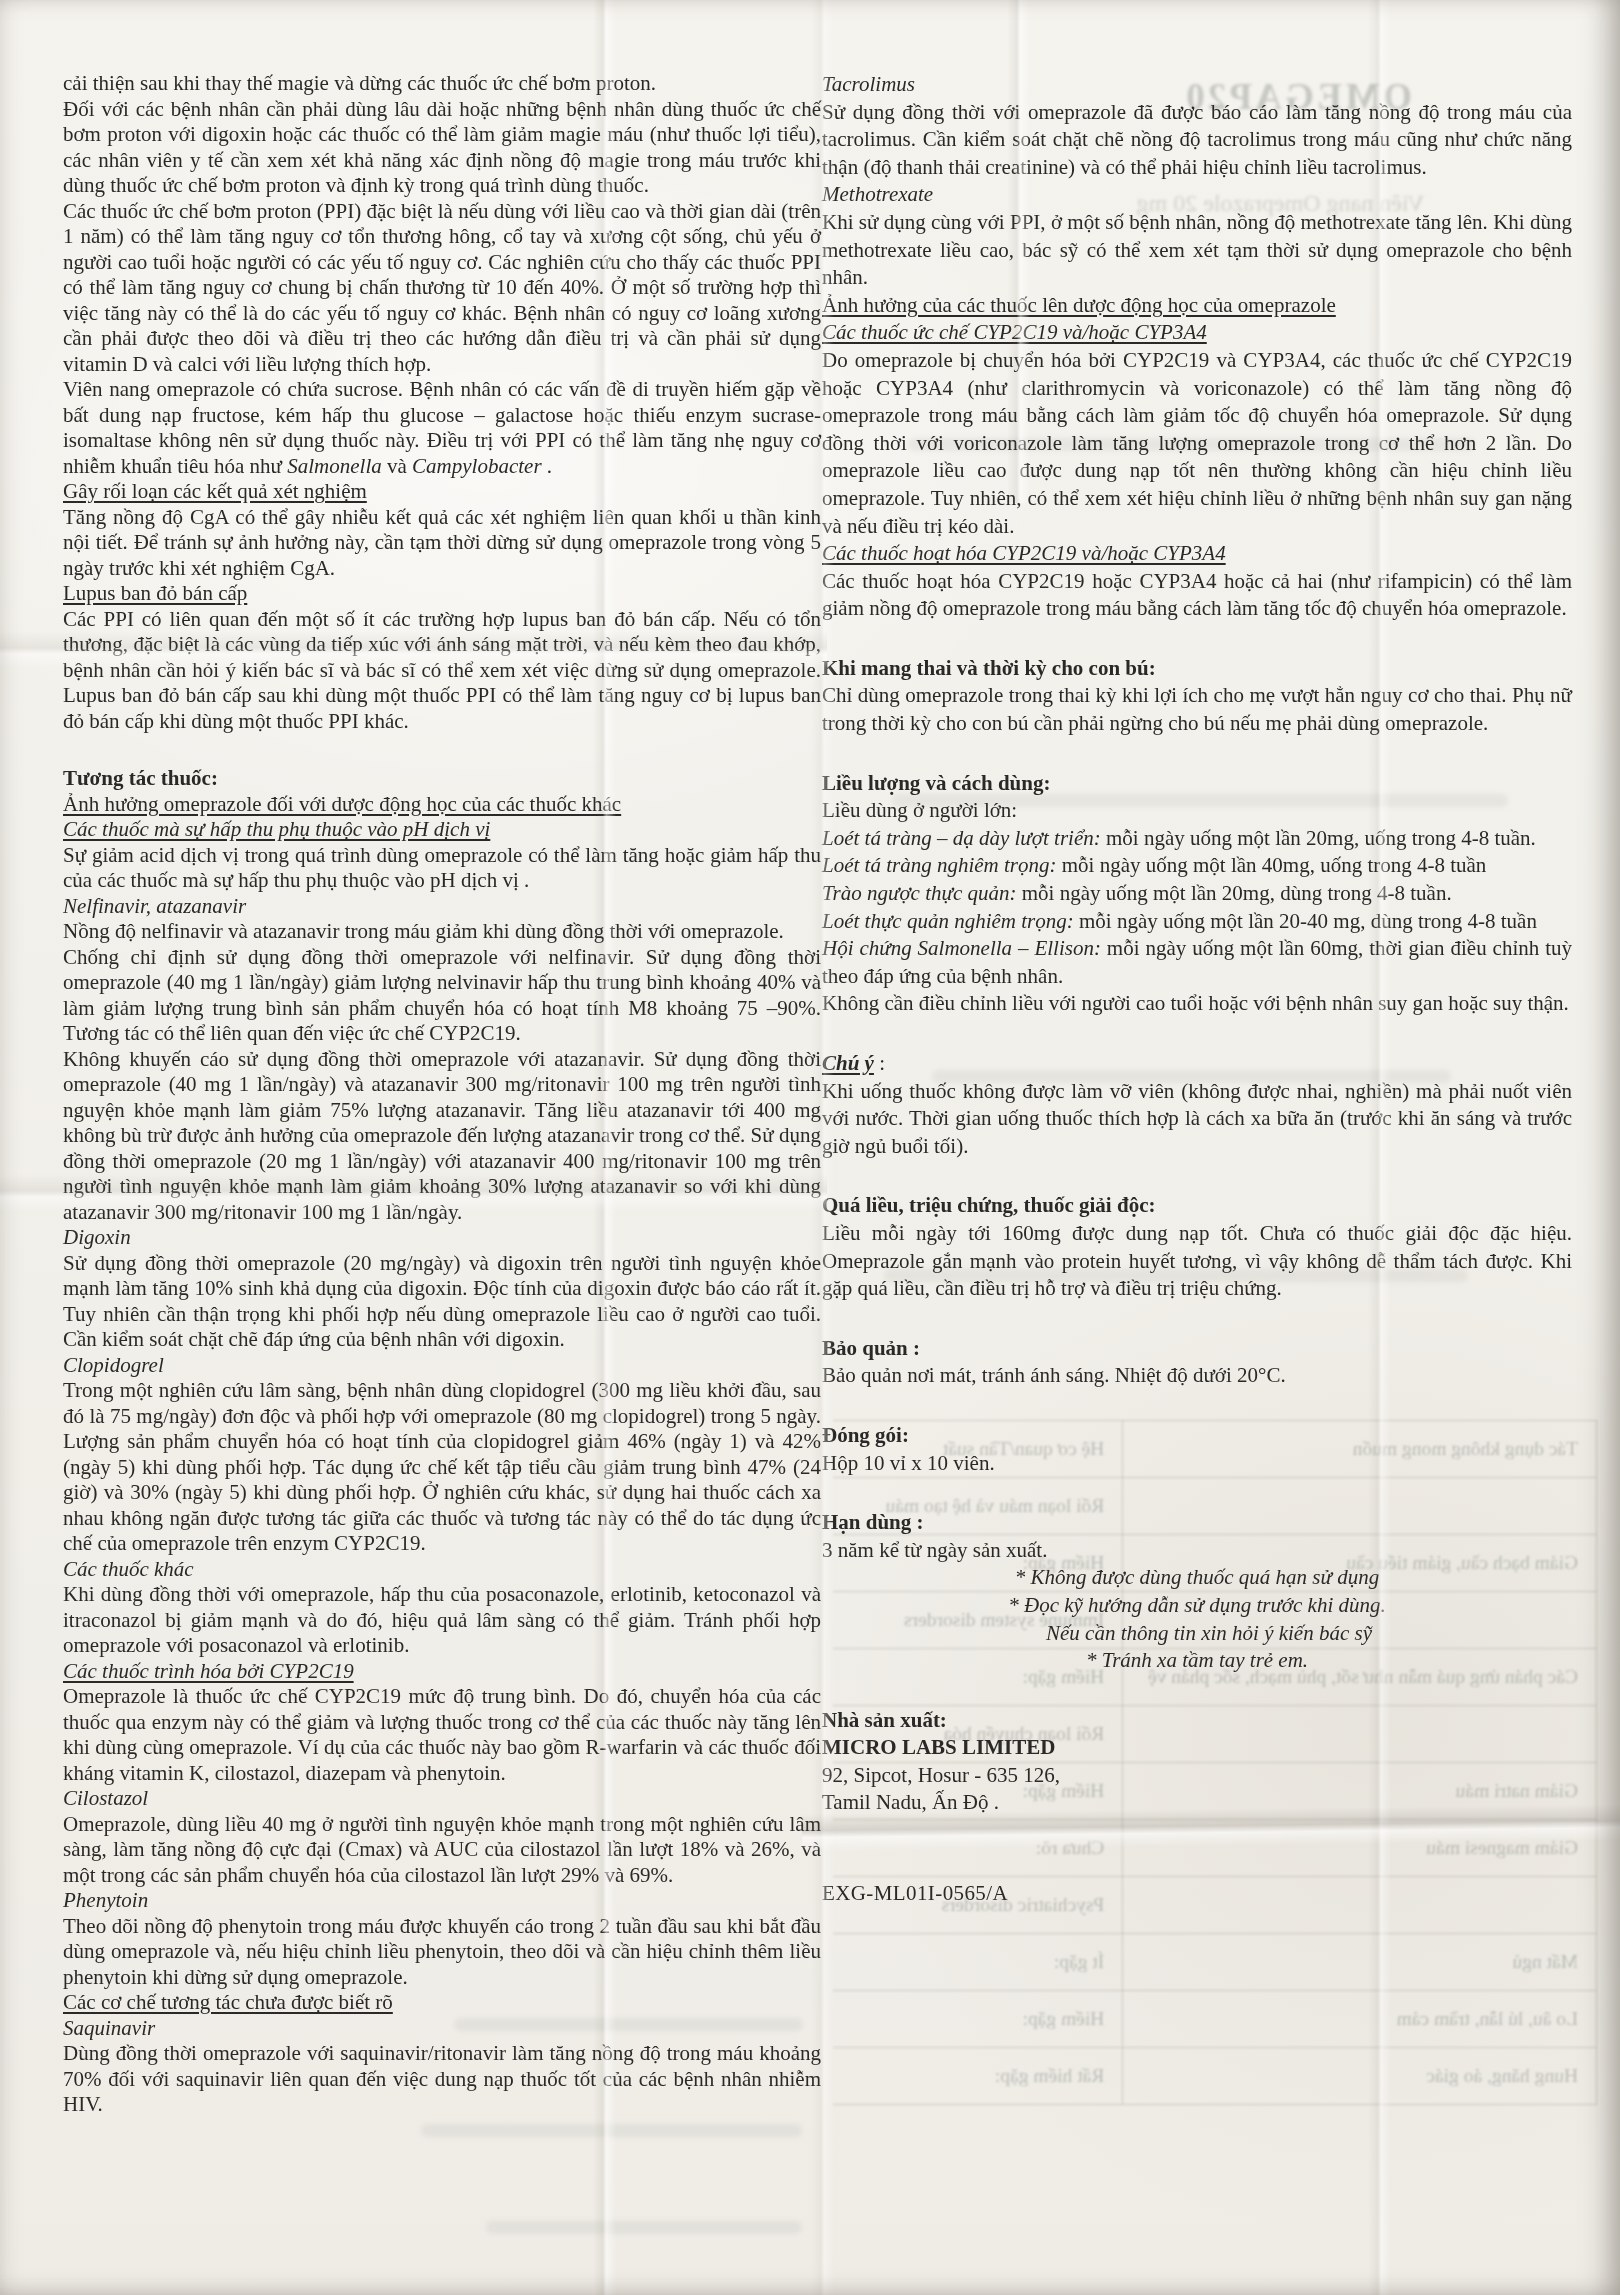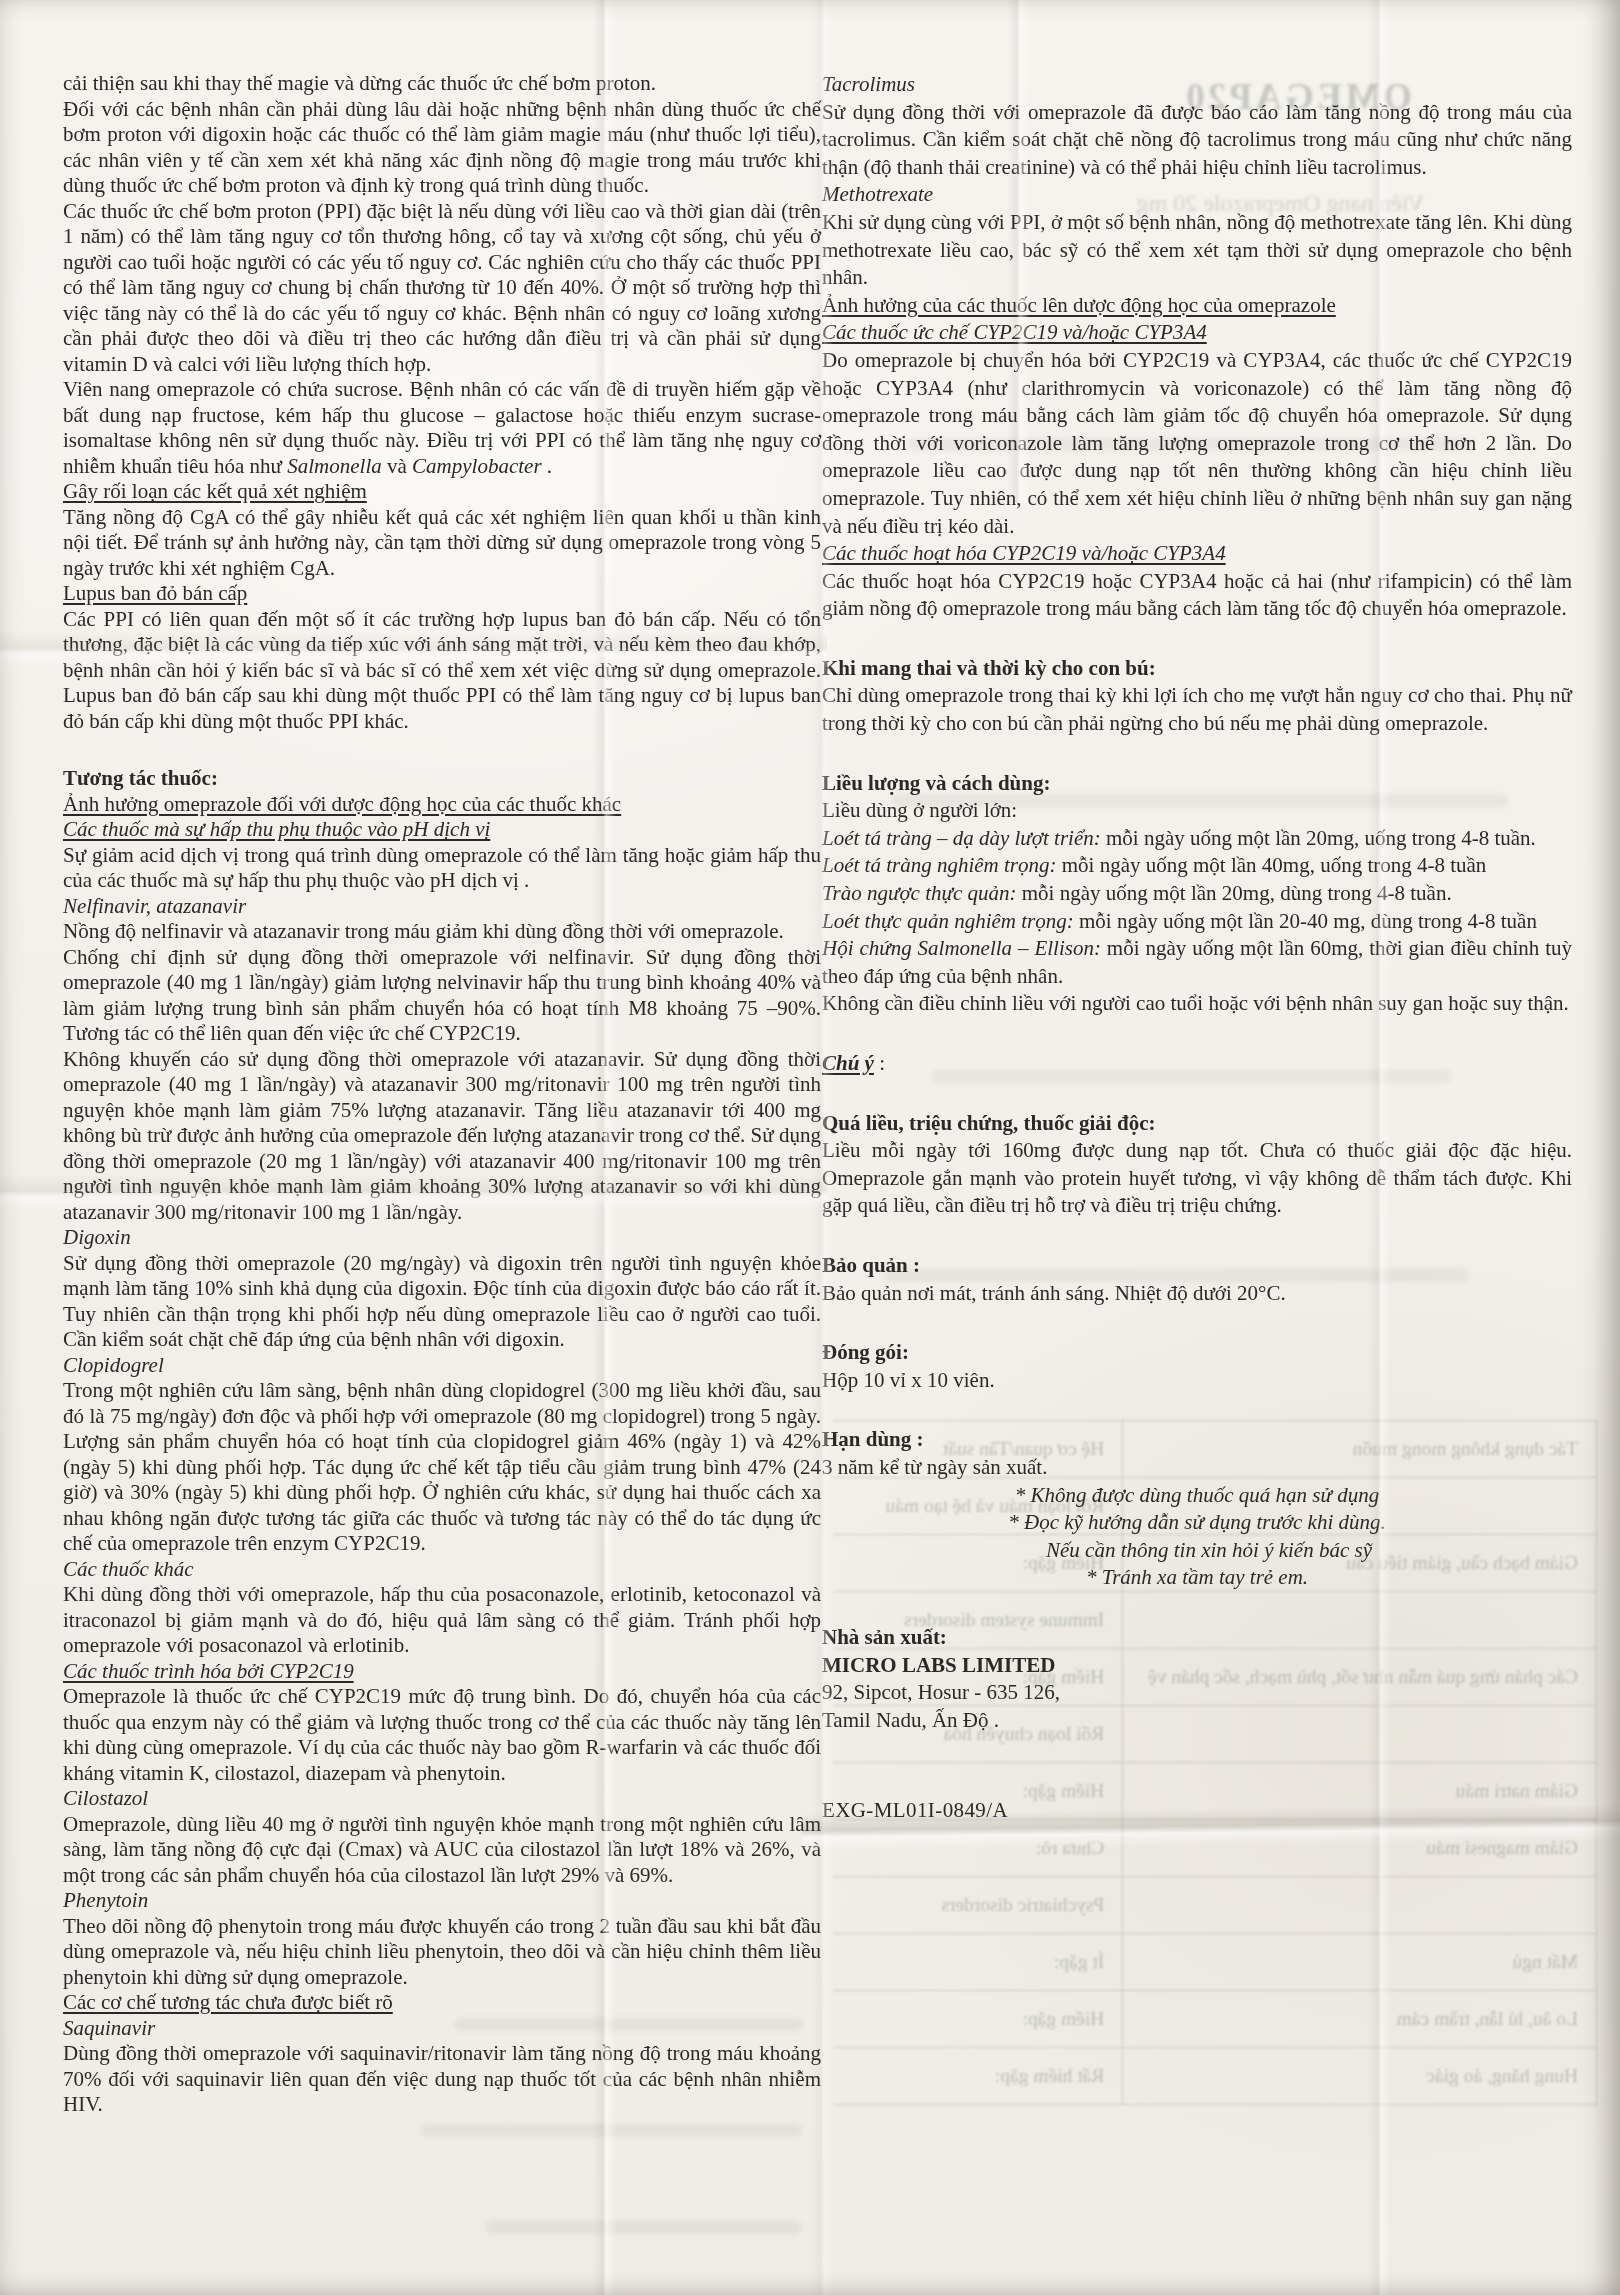--- a/index.html
+++ b/index.html
@@ -171,37 +171,38 @@
     <p class="p">Chỉ dùng omeprazole trong thai kỳ khi lợi ích cho mẹ vượt hẳn nguy cơ cho thai. Phụ nữ trong thời kỳ cho con bú cần phải ngừng cho bú nếu mẹ phải dùng omeprazole.</p>
     <p class="p h-bold sec">Liều lượng và cách dùng:</p>
     <p class="p">Liều dùng ở người lớn:</p>
     <p class="p"><i>Loét tá tràng – dạ dày lượt triển:</i><span> mỗi ngày uống một lần 20mg, uống trong 4-8 tuần.</span></p>
     <p class="p"><i>Loét tá tràng nghiêm trọng:</i><span> mỗi ngày uống một lần 40mg, uống trong 4-8 tuần</span></p>
     <p class="p"><i>Trào ngược thực quản:</i><span> mỗi ngày uống một lần 20mg, dùng trong 4-8 tuần.</span></p>
     <p class="p"><i>Loét thực quản nghiêm trọng:</i><span> mỗi ngày uống một lần 20-40 mg, dùng trong 4-8 tuần</span></p>
     <p class="p"><i>Hội chứng Salmonella – Ellison:</i><span> mỗi ngày uống một lần 60mg, thời gian điều chỉnh tuỳ theo đáp ứng của bệnh nhân.</span></p>
     <p class="p">Không cần điều chỉnh liều với người cao tuổi hoặc với bệnh nhân suy gan hoặc suy thận.</p>
     <p class="p sec"><span class="h-bold h-i h-u">Chú ý</span><span> :</span></p>
+    <p class="p">Khi uống thuốc không được làm vỡ viên (không được nhai, nghiền) mà phải nuốt viên với nước. Thời gian uống thuốc thích hợp là cách xa bữa ăn (trước khi ăn sáng và trước giờ ngủ buổi tối).</p>
     <p class="p h-bold sec">Quá liều, triệu chứng, thuốc giải độc:</p>
     <p class="p">Liều mỗi ngày tới 160mg được dung nạp tốt. Chưa có thuốc giải độc đặc hiệu. Omeprazole gắn mạnh vào protein huyết tương, vì vậy không dễ thẩm tách được. Khi gặp quá liều, cần điều trị hỗ trợ và điều trị triệu chứng.</p>
     <p class="p h-bold sec">Bảo quản :</p>
     <p class="p">Bảo quản nơi mát, tránh ánh sáng. Nhiệt độ dưới 20°C.</p>
     <p class="p h-bold sec">Đóng gói:</p>
     <p class="p">Hộp 10 vỉ x 10 viên.</p>
     <p class="p h-bold sec">Hạn dùng :</p>
     <p class="p">3 năm kể từ ngày sản xuất.</p>
     <p class="p note">* Không được dùng thuốc quá hạn sử dụng</p>
     <p class="p note">* Đọc kỹ hướng dẫn sử dụng trước khi dùng.</p>
     <p class="p note note-indent">Nếu cần thông tin xin hỏi ý kiến bác sỹ</p>
     <p class="p note">* Tránh xa tầm tay trẻ em.</p>
     <p class="p h-bold sec">Nhà sản xuất:</p>
     <p class="p h-bold">MICRO LABS LIMITED</p>
     <p class="p">92, Sipcot, Hosur - 635 126,</p>
     <p class="p">Tamil Nadu, Ấn Độ .</p>
-    <p class="p code-line">EXG-ML01I-0849/A</p>
+    <p class="p code-line">EXG-ML01I-0565/A</p>
   </div>
 
   <div class="crease-v" style="left:593px;"></div>
   <div class="crease-v" style="left:811px;opacity:.6;"></div>
   <div class="crease-v" style="left:1368px;opacity:.85;"></div>
   <div class="crease-v" style="left:1007px;height:503px;bottom:auto;"></div>
   <div class="crease-h" style="left:0;width:827px;top:631px;"></div>
   <div class="crease-h" style="left:0;width:827px;top:1174px;"></div>
   <div class="crease-h" style="left:802px;width:818px;top:1809px;transform:rotate(-0.7deg);background:linear-gradient(180deg,rgba(255,255,255,0) 0%,rgba(95,90,80,.18) 45%,rgba(255,255,255,.55) 64%,rgba(255,255,255,0) 100%);"></div>
   <div class="vignette"></div>

